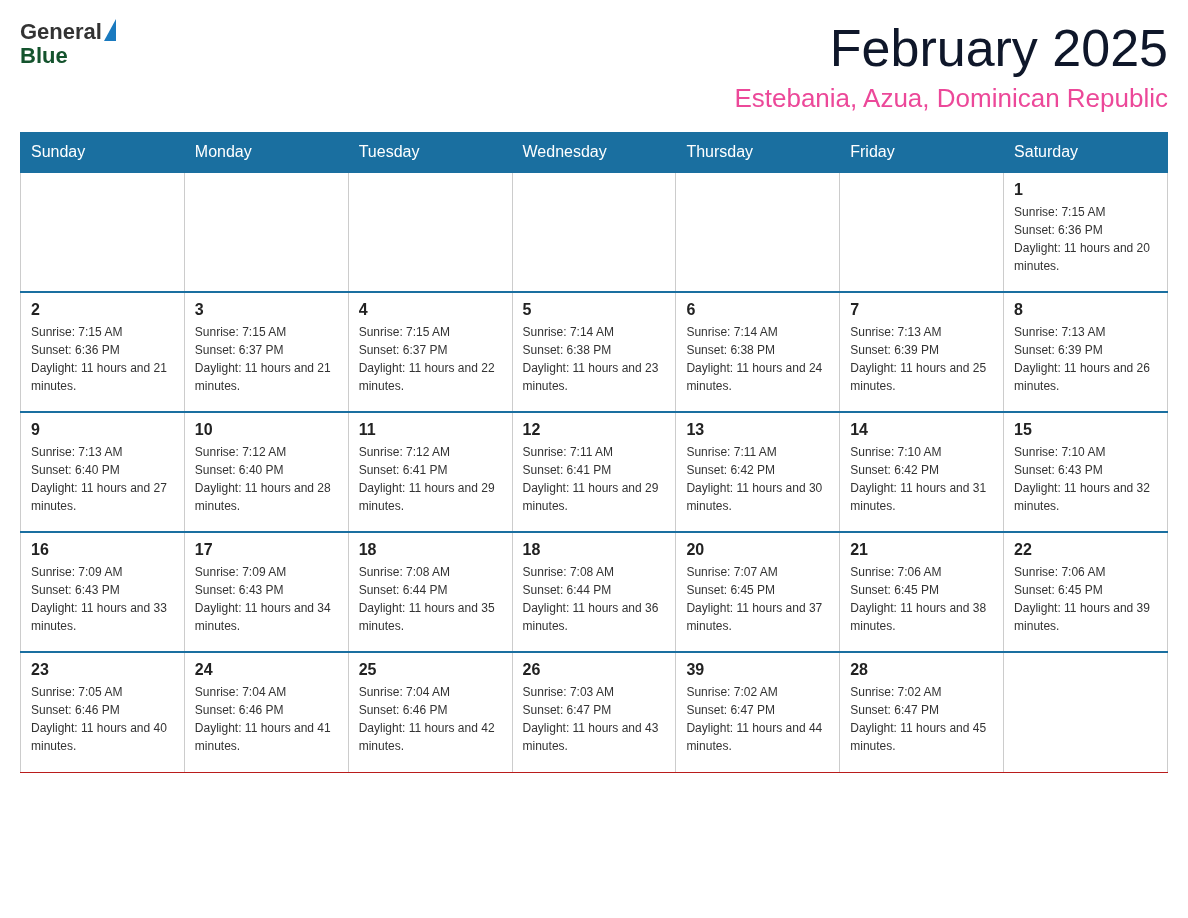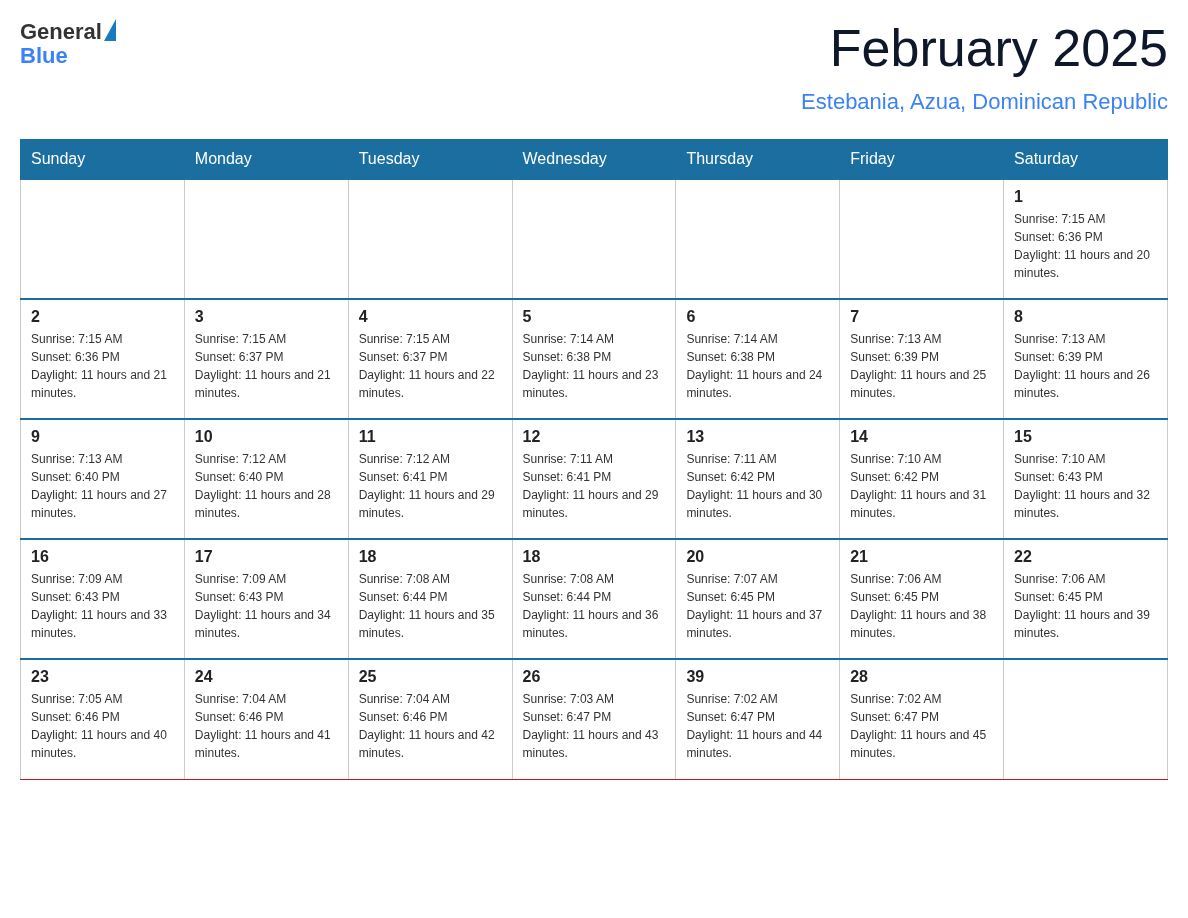--- a/index.html
+++ b/index.html
@@ -22,21 +22,21 @@
       gap: 2px;
     }
     .logo-text-general {
       font-size: 22px;
       font-weight: bold;
       color: #333;
     }
     .logo-blue {
       font-size: 22px;
       font-weight: bold;
-      color: #3b82f6;
+      color: #14532d;
     }
     .logo-wrapper {
       display: flex;
       flex-direction: column;
       align-items: flex-start;
       line-height: 1.1;
     }
     .logo-top-row {
       display: flex;
       align-items: center;
@@ -44,28 +44,28 @@
     .title-block {
       text-align: right;
     }
     .month-year-title {
       font-size: 52px;
       font-weight: normal;
       color: #0f172a;
       line-height: 1.1;
     }
     .location-subtitle {
-      font-size: 22px;
-      color: #3b82f6;
-      margin-top: 12px;
+      font-size: 26px;
+      color: #ec4899;
+      margin-top: 6px;
     }
     .calendar-table {
       width: 100%;
       border-collapse: collapse;
-      margin-top: 24px;
+      margin-top: 18px;
       padding-left: 32px;
     }
     .calendar-table th {
       background-color: #1a6fa0;
       color: #fff;
       text-align: left;
       padding: 10px 10px;
       font-size: 16px;
       font-weight: normal;
       border: 1px solid #1a6fa0;

